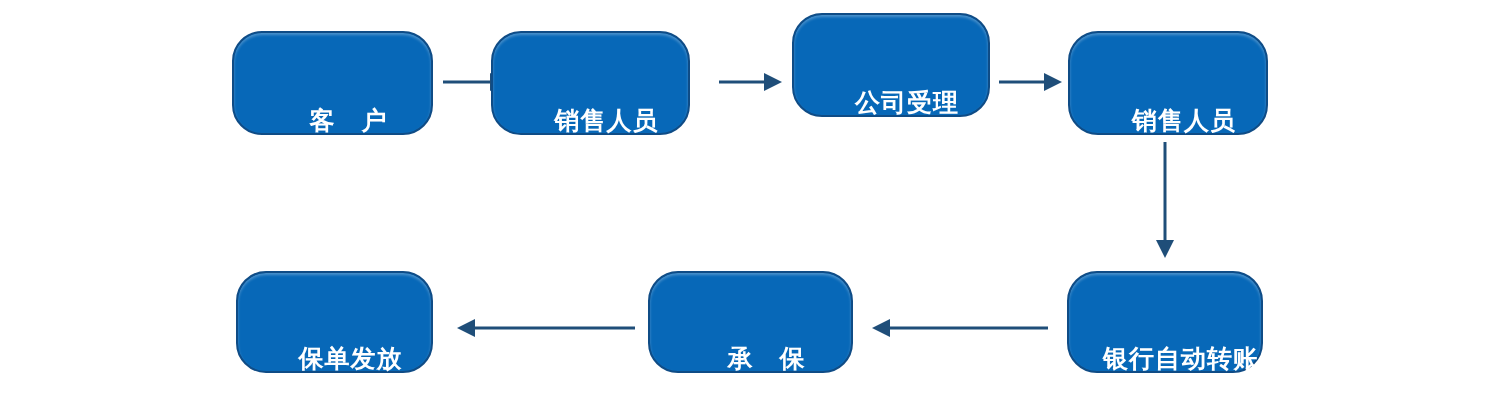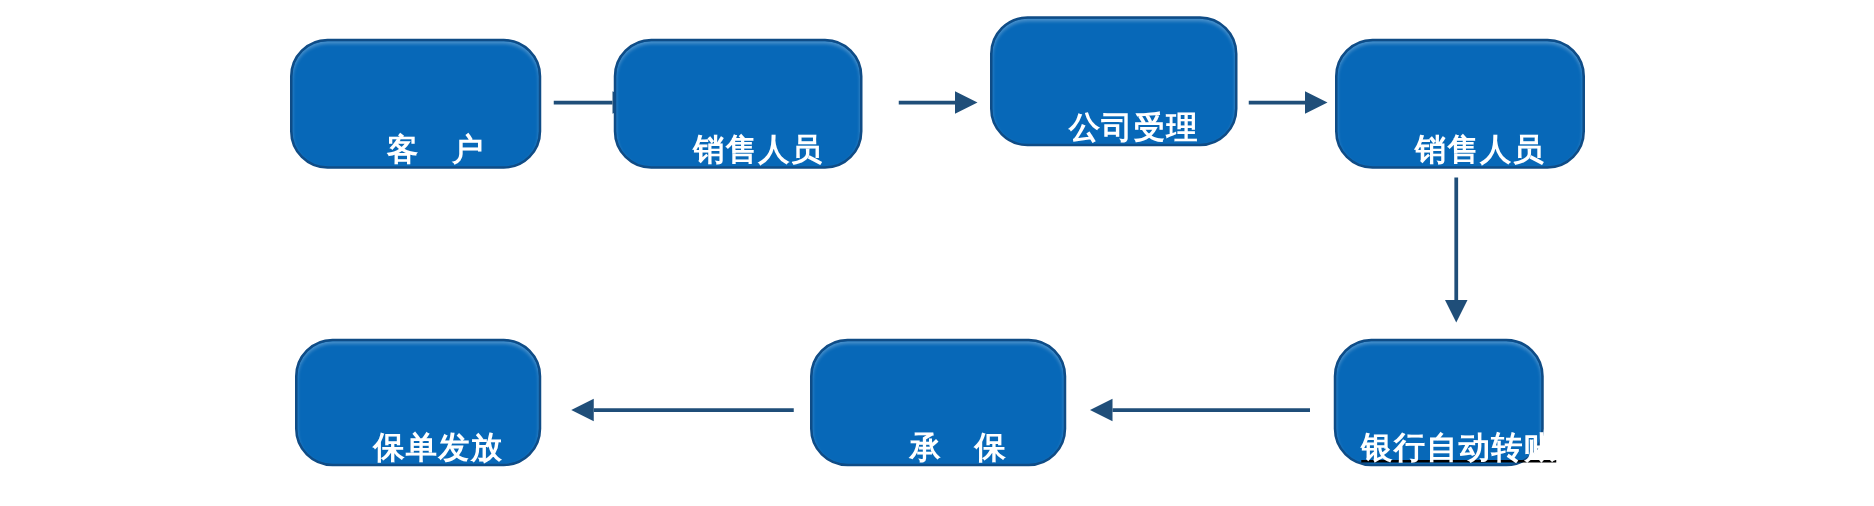--- a/index.html
+++ b/index.html
@@ -52,21 +52,21 @@
     white-space: nowrap;
     line-height: 1;
   }
   
   .n-customer    { left: 232px;  top: 31px;  width: 201px; height: 104px; }
   .n-sales       { left: 491px;  top: 31px;  width: 199px; height: 104px; }
   .n-accept      { left: 792px;  top: 13px;  width: 198px; height: 104px; }
   .n-headoffice  { left: 1068px; top: 31px;  width: 200px; height: 104px; }
   .n-policy      { left: 236px;  top: 271px; width: 197px; height: 102px; }
   .n-underwrite  { left: 648px;  top: 271px; width: 205px; height: 102px; }
-  .n-bank        { left: 1067px; top: 271px; width: 168px; height: 102px; text-decoration: underline; }
+  .n-bank        { left: 1067px; top: 271px; width: 196px; height: 102px; }
 </style>
 </head>
 <body>
 
 <div class="canvas">
 
   <svg class="arrow-layer" viewBox="0 0 1499 405" xmlns="http://www.w3.org/2000/svg">
     <g>
       <line class="arrow-line" x1="443" y1="82" x2="490" y2="82"></line>
       <polygon class="arrow-head" points="490,73 508,82 490,91"></polygon>

